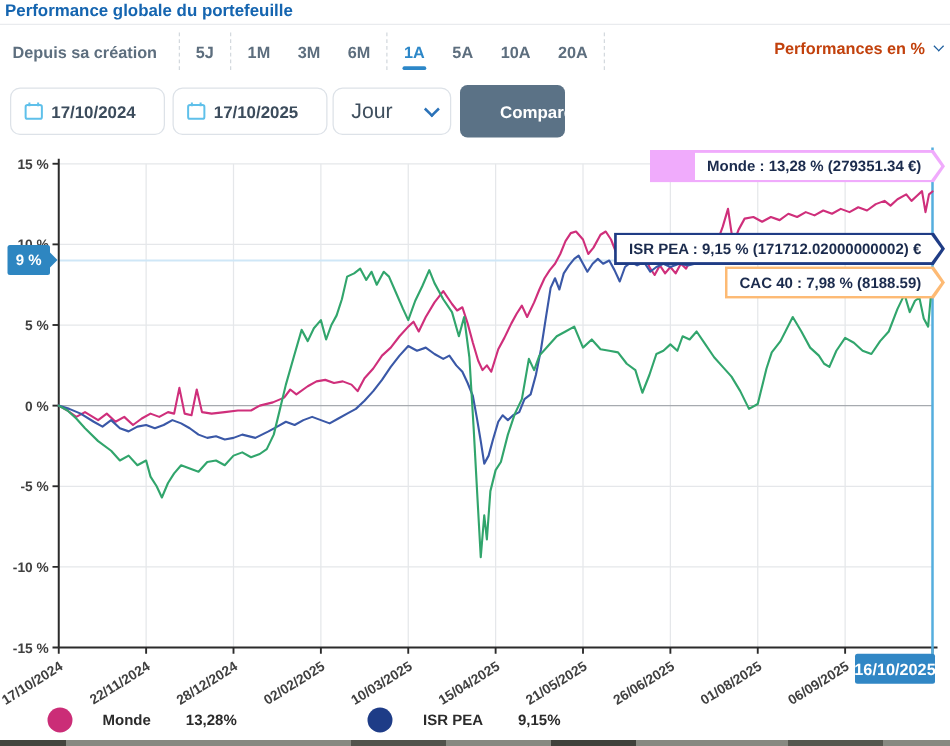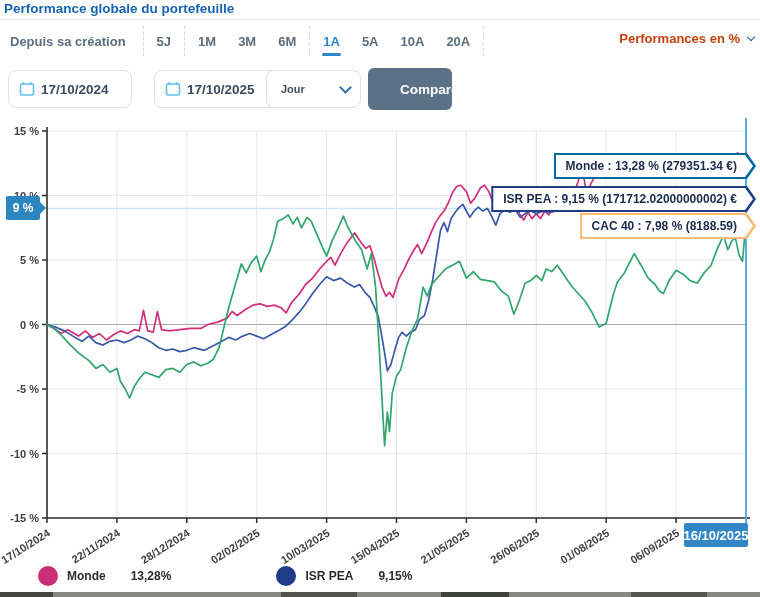--- a/index.html
+++ b/index.html
@@ -16,39 +16,39 @@
   .tab.creation{margin-left:10px;margin-right:15px;}
   .sep{width:0;height:30px;border-left:1px dashed #d4d9de;margin:0 2px;}
   .tab.active{color:#2c87c8;position:relative;}
   .tab.active::after{content:'';position:absolute;left:-1px;right:-1px;bottom:-7px;height:3px;border-radius:2px;background:#2c87c8;}
   .perf-select{position:absolute;top:31px;right:6px;display:flex;align-items:center;gap:8px;color:#c2410c;font-size:13px;font-weight:600;cursor:pointer;}
   .chev{width:7px;height:7px;border-right:2px solid #2b72b8;border-bottom:2px solid #2b72b8;transform:rotate(45deg);margin-top:-4px;}
   .chev.small{width:5px;height:5px;border-width:1.5px;border-color:#1d5e9e;}
   
   .datebox,.selectbox{position:absolute;top:70px;height:38px;border:1px solid #dde2e8;border-radius:8px;background:#fff;display:flex;align-items:center;padding:0 10px;box-sizing:border-box;}
   #date-from{left:8px;width:124px;}
-  #date-to{left:138px;width:124px;margin-left:16px;}
+  #date-to{left:138px;width:124px;}
   .datebox input{border:0;outline:0;width:86px;font:600 13.5px "Liberation Sans",sans-serif;color:#3c4c5c;background:transparent;padding:0;margin-left:6px;}
   .selectbox{left:266px;width:95px;justify-content:space-between;cursor:pointer;}
-  .selectbox .sel-label{font-size:11px;font-weight:700;color:#3f4f5e;padding-left:4px;}
+  .selectbox .sel-label{font-size:17px;font-weight:400;color:#3f4f5e;padding-left:4px;}
   .compare-btn{position:absolute;left:368px;top:68px;width:84px;height:42px;background:#5b7286;color:#fff;border:0;border-radius:6px;font:600 13.5px "Liberation Sans",sans-serif;cursor:pointer;padding-left:32px;}
   .cal-icon{flex:0 0 auto;display:block;}
   
   #chart-svg{position:absolute;left:0;top:0;width:760px;height:597px;}
   #chart-svg text.axlab{font-family:"Liberation Sans",sans-serif;font-size:11px;font-weight:700;fill:#404040;}
   .tooltip{position:absolute;right:4px;height:26px;clip-path:polygon(0 0,calc(100% - 9px) 0,100% 50%,calc(100% - 9px) 100%,0 100%);display:flex;}
   .tooltip-in{margin:2px 3px 2px 2px;background:#fff;clip-path:polygon(0 0,calc(100% - 8px) 0,100% 50%,calc(100% - 8px) 100%,0 100%);display:flex;align-items:center;padding:0 16px 0 10px;font-size:12px;font-weight:700;color:#1b2b4d;white-space:nowrap;}
   #nine-badge{position:absolute;left:6px;width:34px;height:24px;background:#2e86c1;color:#fff;display:flex;align-items:center;justify-content:center;font-size:12px;font-weight:700;border-radius:2px;}
   #nine-badge::after{content:'';position:absolute;left:100%;top:50%;transform:translateY(-50%);border:6px solid transparent;border-left-color:#2e86c1;}
   #date-badge{position:absolute;left:684px;top:523px;width:64px;height:24px;background:#3187c5;color:#fff;font-size:13px;font-weight:600;display:flex;align-items:center;justify-content:center;border-radius:2px;}
   
   .legend{position:absolute;left:38px;top:566px;display:flex;align-items:center;gap:105px;}
-  .litem{display:flex;align-items:center;gap:9px;font-size:12px;font-weight:700;color:#2b2b2b;white-space:nowrap;}
+  .litem{display:flex;align-items:center;gap:24px;font-size:12px;font-weight:700;color:#2b2b2b;white-space:nowrap;}
   .dot{width:20px;height:20px;border-radius:50%;flex:0 0 auto;}
-  .lval{margin-left:16px;}
+  .lval{margin-left:4px;}
   
   .bottom-strip{position:absolute;left:0;right:0;bottom:0;height:5px;
     background:linear-gradient(90deg,#43453e 0%,#43453e 7%,#878981 7%,#878981 37%,#51534c 37%,#51534c 47%,#878981 47%,#878981 58%,#3f413b 58%,#3f413b 67%,#878981 67%,#878981 83%,#55574f 83%,#55574f 93%,#878981 93%);}
 </style>
 </head>
 <body>
 
 <div class="page-header">
   <div class="page-title">Performance globale du portefeuille</div>
 </div>
@@ -148,21 +148,21 @@
     <text x="610.2" y="535" text-anchor="end" class="axlab" transform="rotate(-32 610.2 535)">01/08/2025</text>
     <line x1="676.1" y1="518" x2="676.1" y2="523" stroke="#2b2b2b" stroke-width="1.5"></line>
     <text x="680.1" y="535" text-anchor="end" class="axlab" transform="rotate(-32 680.1 535)">06/09/2025</text>
     <line x1="746" y1="518" x2="746" y2="523" stroke="#2b2b2b" stroke-width="1.5"></line>
     <line x1="746" y1="118" x2="746" y2="524" stroke="#55aede" stroke-width="2"></line>
     <polyline points="47.0,324.5 54.0,328.4 61.0,333.5 68.0,329.7 78.5,336.1 85.4,330.9 92.4,337.4 99.4,333.5 106.4,340.0 113.4,334.8 120.4,330.9 127.4,333.5 134.4,329.7 139.3,330.9 143.5,310.3 147.7,330.9 153.2,332.2 157.4,311.6 161.6,329.7 169.3,330.9 179.8,329.7 190.3,328.4 200.8,328.4 207.8,324.5 218.3,321.9 227.3,318.1 232.2,311.6 237.1,315.5 246.2,309.0 253.2,305.1 260.2,303.9 267.2,306.4 274.2,305.1 281.2,307.7 286.1,312.9 291.6,302.6 298.6,294.8 305.6,284.5 312.6,278.1 319.6,269.0 326.6,261.3 330.8,257.4 335.0,265.2 340.6,253.6 347.6,241.9 354.6,232.9 361.6,243.2 365.7,248.4 369.9,245.8 374.1,258.7 378.3,274.2 382.5,288.4 386.0,296.1 389.5,292.3 393.0,297.4 398.6,279.4 403.5,270.3 409.1,258.7 413.3,251.0 417.5,244.5 421.7,253.6 427.3,241.9 431.5,231.6 435.6,222.6 439.8,216.1 444.0,211.0 448.2,203.2 452.4,192.9 456.6,186.5 460.8,185.2 466.4,191.6 470.6,203.2 474.8,198.1 480.4,187.8 484.6,185.2 488.8,191.6 494.4,205.8 498.6,200.7 502.7,194.2 506.9,198.1 511.1,192.9 515.3,201.9 519.5,213.6 523.7,220.0 527.9,212.3 532.1,218.7 536.3,213.6 540.5,218.7 544.7,211.0 548.9,214.9 554.5,203.2 560.1,196.8 564.3,204.5 569.9,199.4 574.0,192.9 578.2,181.3 582.4,167.1 586.6,195.5 590.8,183.9 595.7,174.9 602.7,173.6 609.7,177.4 616.7,173.6 623.7,176.1 630.7,171.0 637.7,173.6 644.6,169.7 651.6,172.3 658.6,168.4 665.6,171.0 672.6,167.1 679.6,169.7 686.6,165.8 693.6,168.4 700.6,163.3 707.6,160.7 712.4,164.5 718.0,159.4 725.0,155.5 729.2,160.7 733.4,156.8 737.6,152.9 740.4,169.7 743.2,155.5 746.0,153.2" fill="none" stroke="#cf2f7b" stroke-width="1.7" stroke-linejoin="round" stroke-linecap="round"></polyline>
     <polyline points="47.0,324.5 55.4,327.1 64.5,330.9 75.0,337.4 82.0,341.3 88.9,336.1 95.9,342.6 102.9,345.1 109.9,341.3 116.9,340.0 123.9,342.6 130.9,340.0 137.9,336.1 144.9,338.7 151.8,342.6 158.8,347.7 165.8,350.3 172.8,349.0 179.8,351.6 186.8,350.3 193.8,347.7 204.3,350.3 214.8,345.1 221.8,341.3 228.7,337.4 235.7,340.0 242.7,336.1 249.7,333.5 256.7,336.1 263.7,338.7 270.7,334.8 277.7,330.9 284.7,327.1 291.6,320.6 298.6,312.9 305.6,303.9 312.6,293.5 319.6,284.5 326.6,276.8 333.6,280.6 340.6,278.1 347.6,283.2 354.6,287.1 359.5,284.5 365.0,292.3 369.9,297.4 374.1,306.4 378.3,316.8 381.8,336.1 384.6,352.9 387.4,370.9 390.9,364.5 394.4,351.6 398.6,337.4 402.1,332.2 406.3,336.1 410.5,332.2 415.4,329.7 419.6,319.3 424.5,315.5 428.7,300.0 432.8,279.4 437.0,252.3 440.5,230.3 444.0,222.6 447.5,231.6 451.0,218.7 455.2,212.3 459.4,207.1 462.9,204.5 466.4,211.0 469.9,217.4 474.1,211.0 478.3,207.1 482.5,211.0 487.4,208.4 491.6,216.1 495.8,225.2 500.0,213.6 504.8,209.7 509.7,212.3 515.3,209.7 520.2,217.4 525.1,213.6 530.7,211.0 536.3,213.6 543.3,211.0 550.3,212.3 560.8,209.7 571.3,211.0 581.7,208.4 592.2,209.7 606.2,208.4 620.2,207.1 634.2,208.4 648.1,207.1 662.1,208.4 676.1,207.1 690.1,208.4 704.1,207.1 718.0,208.4 732.0,207.1 746.0,206.5" fill="none" stroke="#3a58a7" stroke-width="1.7" stroke-linejoin="round" stroke-linecap="round"></polyline>
     <polyline points="47.0,324.5 54.0,328.4 61.0,334.8 68.0,342.6 78.5,352.9 88.9,360.6 95.9,368.4 102.9,364.5 109.9,372.2 116.9,368.4 120.4,381.3 125.3,389.0 129.5,398.0 134.4,386.4 139.3,378.7 144.9,372.2 151.8,374.8 158.8,377.4 165.8,369.6 172.8,368.4 179.8,372.2 186.8,364.5 193.8,361.9 200.8,365.8 207.8,363.2 213.4,359.3 219.0,347.7 223.1,330.9 228.7,307.7 235.7,283.2 241.3,263.9 246.2,272.9 251.1,262.6 256.7,256.1 260.9,271.6 265.1,260.0 269.3,252.3 273.5,239.4 277.7,221.3 283.3,218.7 288.2,214.9 293.0,223.9 297.2,217.4 301.4,227.8 307.0,217.4 311.2,221.3 316.8,234.2 322.4,247.1 326.6,256.1 332.2,240.6 337.8,229.0 343.4,216.1 347.6,226.5 354.6,239.4 361.6,249.7 367.1,269.0 371.3,253.6 375.5,285.8 379.0,343.9 381.8,395.4 384.6,445.8 387.4,412.2 389.5,431.6 392.3,392.9 396.5,376.1 400.7,369.6 406.3,347.7 411.9,330.9 417.5,319.3 423.1,287.1 427.3,296.1 431.5,284.5 438.4,276.8 445.4,269.0 452.4,265.2 459.4,261.3 466.4,278.1 473.4,271.6 480.4,279.4 487.4,280.6 494.4,281.9 501.4,291.0 508.3,296.1 513.9,314.2 519.5,300.0 525.1,283.2 530.7,280.6 536.3,275.5 541.9,280.6 546.1,269.0 551.7,271.6 557.3,265.2 564.3,275.5 571.3,285.8 578.2,293.5 585.2,301.3 592.2,312.9 599.2,327.1 606.2,323.2 613.2,294.8 617.4,281.9 624.4,272.9 634.2,253.6 641.1,265.2 648.1,278.1 655.1,284.5 659.3,291.0 663.5,293.5 669.1,280.6 676.1,270.3 683.1,274.2 690.1,280.6 697.1,283.2 704.1,272.9 711.0,265.2 718.0,247.1 723.6,235.5 727.8,249.7 732.0,240.6 735.5,238.1 739.0,254.8 742.5,261.3 746.0,221.6" fill="none" stroke="#31a56c" stroke-width="1.7" stroke-linejoin="round" stroke-linecap="round"></polyline>
   </svg>
 <div id="tooltip-layer">
-    <div class="tooltip" style="top: 153px; background: #0369a1;">
+    <div class="tooltip" style="top: 120px; background: #f0abfc; padding-left: 34px;">
       <div class="tooltip-in">Monde : 13,28 % (279351.34 €)</div>
     </div>
     <div class="tooltip" style="top: 186px; background: rgb(31, 60, 133);">
       <div class="tooltip-in">ISR PEA : 9,15 % (171712.02000000002) €</div>
     </div>
     <div class="tooltip" style="top: 213px; background: #fdba74;">
       <div class="tooltip-in">CAC 40 : 7,98 % (8188.59)</div>
     </div>
   </div>
 <div id="nine-badge" style="top: 196.4px;">9 %</div>

